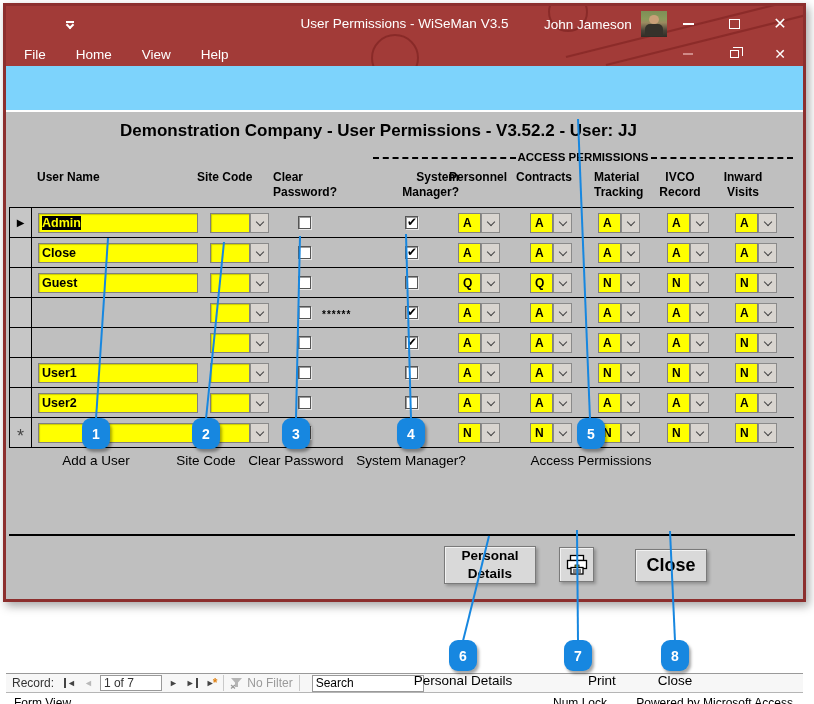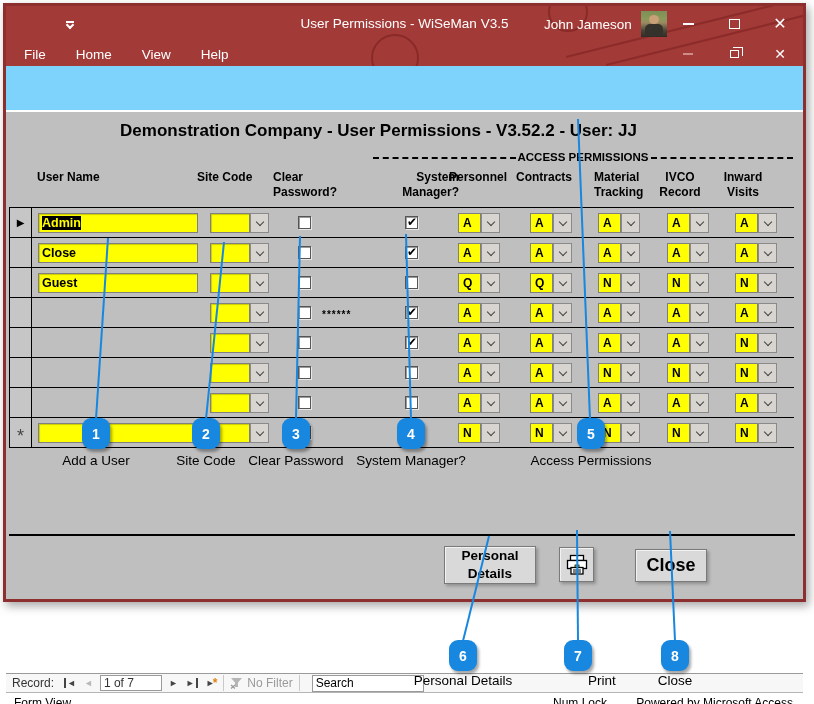--- a/index.html
+++ b/index.html
@@ -391,20 +391,21 @@
               <button class="dropbtn">
                 <i class="chev"></i>
               </button>
             </span>
   </div>
 
   <div class="trow">
     <div class="selcell">
               <span class="selglyph"></span>
             </div>
+    <div class="yfield namefield"><span class="nametext">User1</span></div>
     <div class="yfield sitefield"></div>
     <button class="dropbtn sitebtn">
               <i class="chev"></i>
             </button>
     <span class="cb cb-clear"></span>
     <span class="pwdmask"></span>
     <span class="cb cb-mgr"></span>
     <span class="perm perm-0">
               <span class="pval">A</span>
               <button class="dropbtn">
@@ -434,20 +435,21 @@
               <button class="dropbtn">
                 <i class="chev"></i>
               </button>
             </span>
   </div>
 
   <div class="trow">
     <div class="selcell">
               <span class="selglyph"></span>
             </div>
+    <div class="yfield namefield"><span class="nametext">User2</span></div>
     <div class="yfield sitefield"></div>
     <button class="dropbtn sitebtn">
               <i class="chev"></i>
             </button>
     <span class="cb cb-clear"></span>
     <span class="pwdmask"></span>
     <span class="cb cb-mgr"></span>
     <span class="perm perm-0">
               <span class="pval">A</span>
               <button class="dropbtn">

